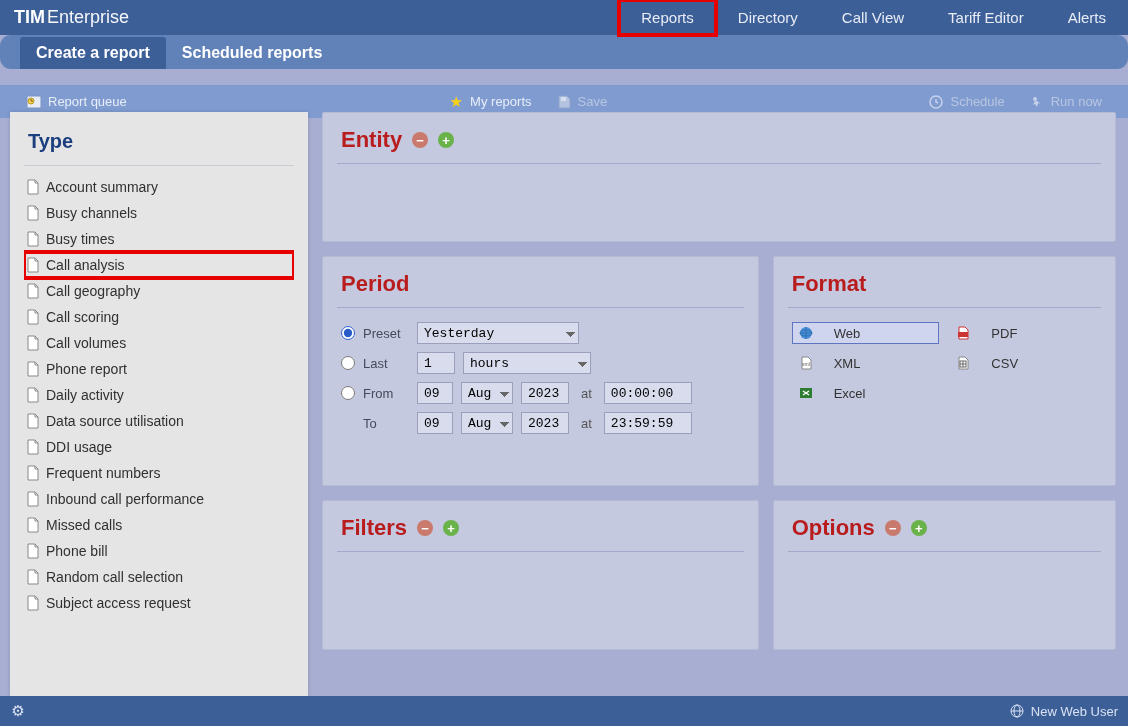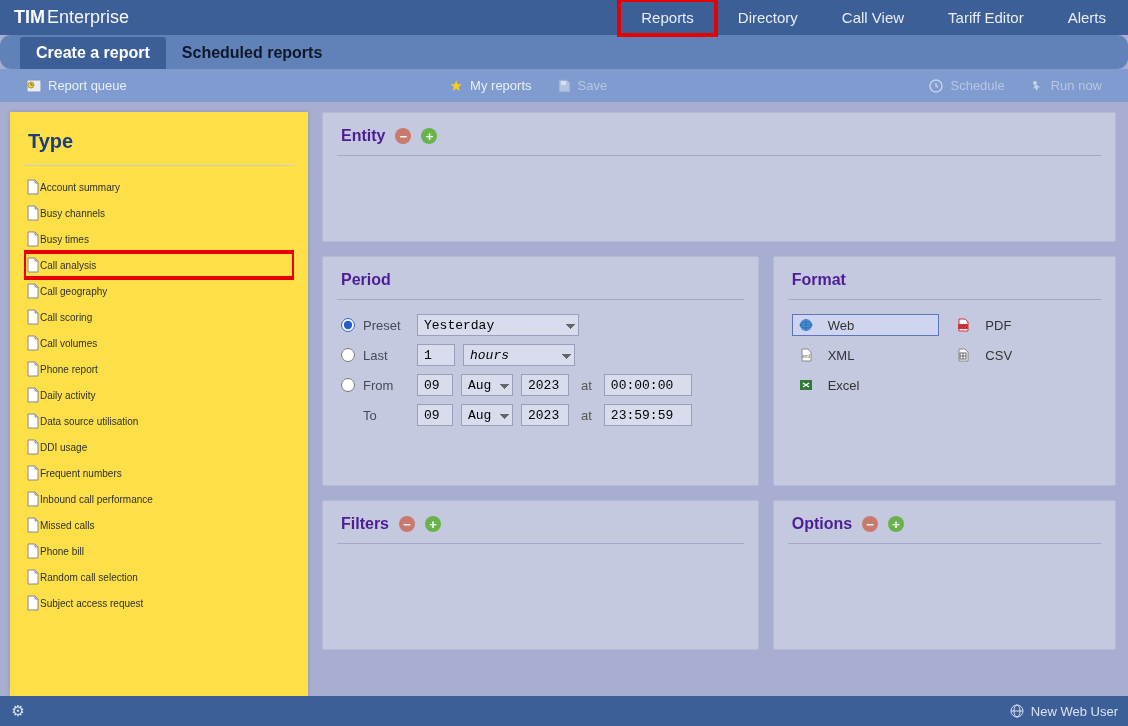--- a/index.html
+++ b/index.html
@@ -8,75 +8,75 @@
 
 .topbar { height: 35px; background: #3d5f98; display: flex; align-items: center; color: #fff; }
 .brand { padding-left: 14px; font-size: 18px; display: flex; align-items: baseline; gap: 2px; }
 .brand .b1 { font-weight: 600; }
 .brand .b2 { font-weight: 300; opacity: .95; }
 .topnav { margin-left: auto; display: flex; height: 100%; }
 .topnav .navitem { display: flex; align-items: center; padding: 0 22px; font-size: 15px; color: #e8edf6; cursor: pointer; }
 .highlight-red { outline: 4px solid #e60000; outline-offset: -2px; }
 
 .subbar { height: 34px; background: #6182b8; display: flex; align-items: flex-end; padding-left: 20px; border-radius: 11px; }
-.subtab { font-size: 16px; font-weight: 700; color: #0f172a; padding: 7px 16px; cursor: pointer; }
+.subtab { font-size: 16px; font-weight: 700; color: #ffffff; padding: 7px 16px; cursor: pointer; }
 .subtab.active { background: #3d5f98; color: #fff; border-radius: 3px 3px 0 0; }
 
-.toolbar { height: 33px; background: #7f9bd0; display: flex; align-items: center; padding: 0 14px; font-size: 13px; color: #e8eef8; }
+.toolbar { height: 33px; background: #7f9bd0; display: flex; align-items: center; padding: 0 14px; font-size: 13px; color: #e8eef8; margin-top: 16px; }
 .tool { display: flex; align-items: center; gap: 6px; padding: 0 12px; cursor: pointer; }
 .tool.disabled { color: #b9c6e1; }
 .tool-spacer { flex: 1; }
 .icon16 { width: 16px; height: 16px; display: inline-flex; align-items: center; justify-content: center; }
 .star-yellow { color: #f7d117; font-size: 15px; }
 .gear-white { color: #d9e2f3; font-size: 15px; }
 
 .workspace { position: absolute; top: 102px; bottom: 30px; left: 0; right: 0; display: flex; gap: 14px; padding-right: 12px; }
 
-.leftpanel { width: 298px; background: #fde047; margin-left: 10px; margin-top: 10px; box-shadow: 0 0 4px rgba(0,0,0,.15); position: relative; }
+.leftpanel { width: 298px; background: #e5e5e5; margin-left: 10px; margin-top: 10px; box-shadow: 0 0 4px rgba(0,0,0,.15); position: relative; }
 .leftpanel h2 { color: #1b3f7e; font-size: 20px; font-weight: 700; padding: 18px 18px 6px; }
 .leftpanel .hr { border-bottom: 1px solid #c9cdd6; margin: 6px 14px 4px; }
 .typelist { position: absolute; top: 62px; bottom: 8px; left: 14px; right: 14px; overflow-y: scroll; }
 .typelist::-webkit-scrollbar { width: 16px; }
 .typelist::-webkit-scrollbar-track { background: #f0f0f0; }
 .typelist::-webkit-scrollbar-thumb { background: #c8c8c8; border: 2px solid #f0f0f0; border-radius: 2px; }
-.typeitem { display: flex; align-items: center; padding: 5px 2px; font-size: 10px; color: #303030; cursor: pointer; }
+.typeitem { display: flex; align-items: center; gap: 6px; padding: 5px 2px; font-size: 14px; color: #303030; cursor: pointer; }
 .doc-icon { width: 14px; height: 16px; display: inline-block; }
 
 .rightarea { flex: 1; display: flex; flex-direction: column; gap: 14px; margin-top: 10px; margin-bottom: 8px; }
 .row { display: flex; gap: 14px; }
 .panel { background: #c4c9e0; border: 1px solid #b5bbd4; border-radius: 2px; padding: 14px 18px 18px; }
-.panel h3 { color: #4c1d95; font-size: 16px; font-weight: 700; display: inline-block; }
+.panel h3 { color: #b91c1c; font-size: 22px; font-weight: 700; display: inline-block; }
 .panel-hr { border-bottom: 1px solid #a3a9c8; margin: 10px -4px 14px; }
 .hdr-line { display: flex; align-items: center; gap: 10px; }
 .circ-btn { width: 16px; height: 16px; border-radius: 50%; display: inline-flex; align-items: center; justify-content: center; font-size: 13px; font-weight: 900; color: #fff; cursor: pointer; }
 .circ-minus { background: #c97a6c; }
 .circ-plus { background: #6ab24a; }
 
 .entity-panel { height: 130px; }
 .period-panel { flex: 0 0 55%; min-height: 230px; }
 .format-panel { flex: 1; min-height: 230px; }
 .filters-panel { flex: 0 0 55%; min-height: 150px; }
 .options-panel { flex: 1; min-height: 150px; }
 
 .period-row { display: flex; align-items: center; gap: 8px; margin-bottom: 8px; font-size: 13px; }
 .period-row input[type=radio] { accent-color: #2a5cc9; width: 14px; height: 14px; }
 .lbl { color: #454a5a; min-width: 46px; }
 .sel, .txt { background: #d8dced; border: 1px solid #9aa0bc; font-family: "Courier New", monospace; font-size: 13px; height: 22px; padding: 0 6px; }
 .sel { appearance: none; padding-right: 18px; background-image: linear-gradient(45deg, transparent 46%, #666 46%), linear-gradient(-45deg, transparent 46%, #666 46%); background-position: right 7px top 9px, right 3px top 9px; background-size: 5px 5px; background-repeat: no-repeat; }
 .preset-sel { width: 162px; }
 .num-txt { width: 38px; }
-.hours-sel { width: 112px; font-style: italic; }
+.hours-sel { width: 128px; }
 .day-txt { width: 36px; }
 .mon-sel { width: 52px; }
 .year-txt { width: 48px; }
 .at { color: #555; font-size: 13px; padding: 0 4px; }
 .time-txt { width: 88px; font-family: "Courier New", monospace; }
 
 .format-grid { display: grid; grid-template-columns: 1fr 1fr; column-gap: 10px; row-gap: 8px; }
-.fmt { display: flex; align-items: center; gap: 14px; font-size: 13px; color: #333; padding: 3px 6px; cursor: pointer; }
+.fmt { display: flex; align-items: center; gap: 20px; font-size: 13px; color: #333; padding: 3px 6px; cursor: pointer; }
 .fmt.selected { background: #cfd5ef; border: 1px solid #5f75c0; padding: 2px 5px; }
 .fmt-ico { width: 16px; height: 16px; display: inline-flex; align-items: center; justify-content: center; font-size: 13px; }
 
 .footer { position: absolute; bottom: 0; left: 0; right: 0; height: 30px; background: #3d5f98; color: #d9e2f3; display: flex; align-items: center; padding: 0 10px; font-size: 13px; }
 .footer .fspacer { flex: 1; }
 .footer .globe { margin-right: 6px; }
 </style>
 </head>
 <body>
 

